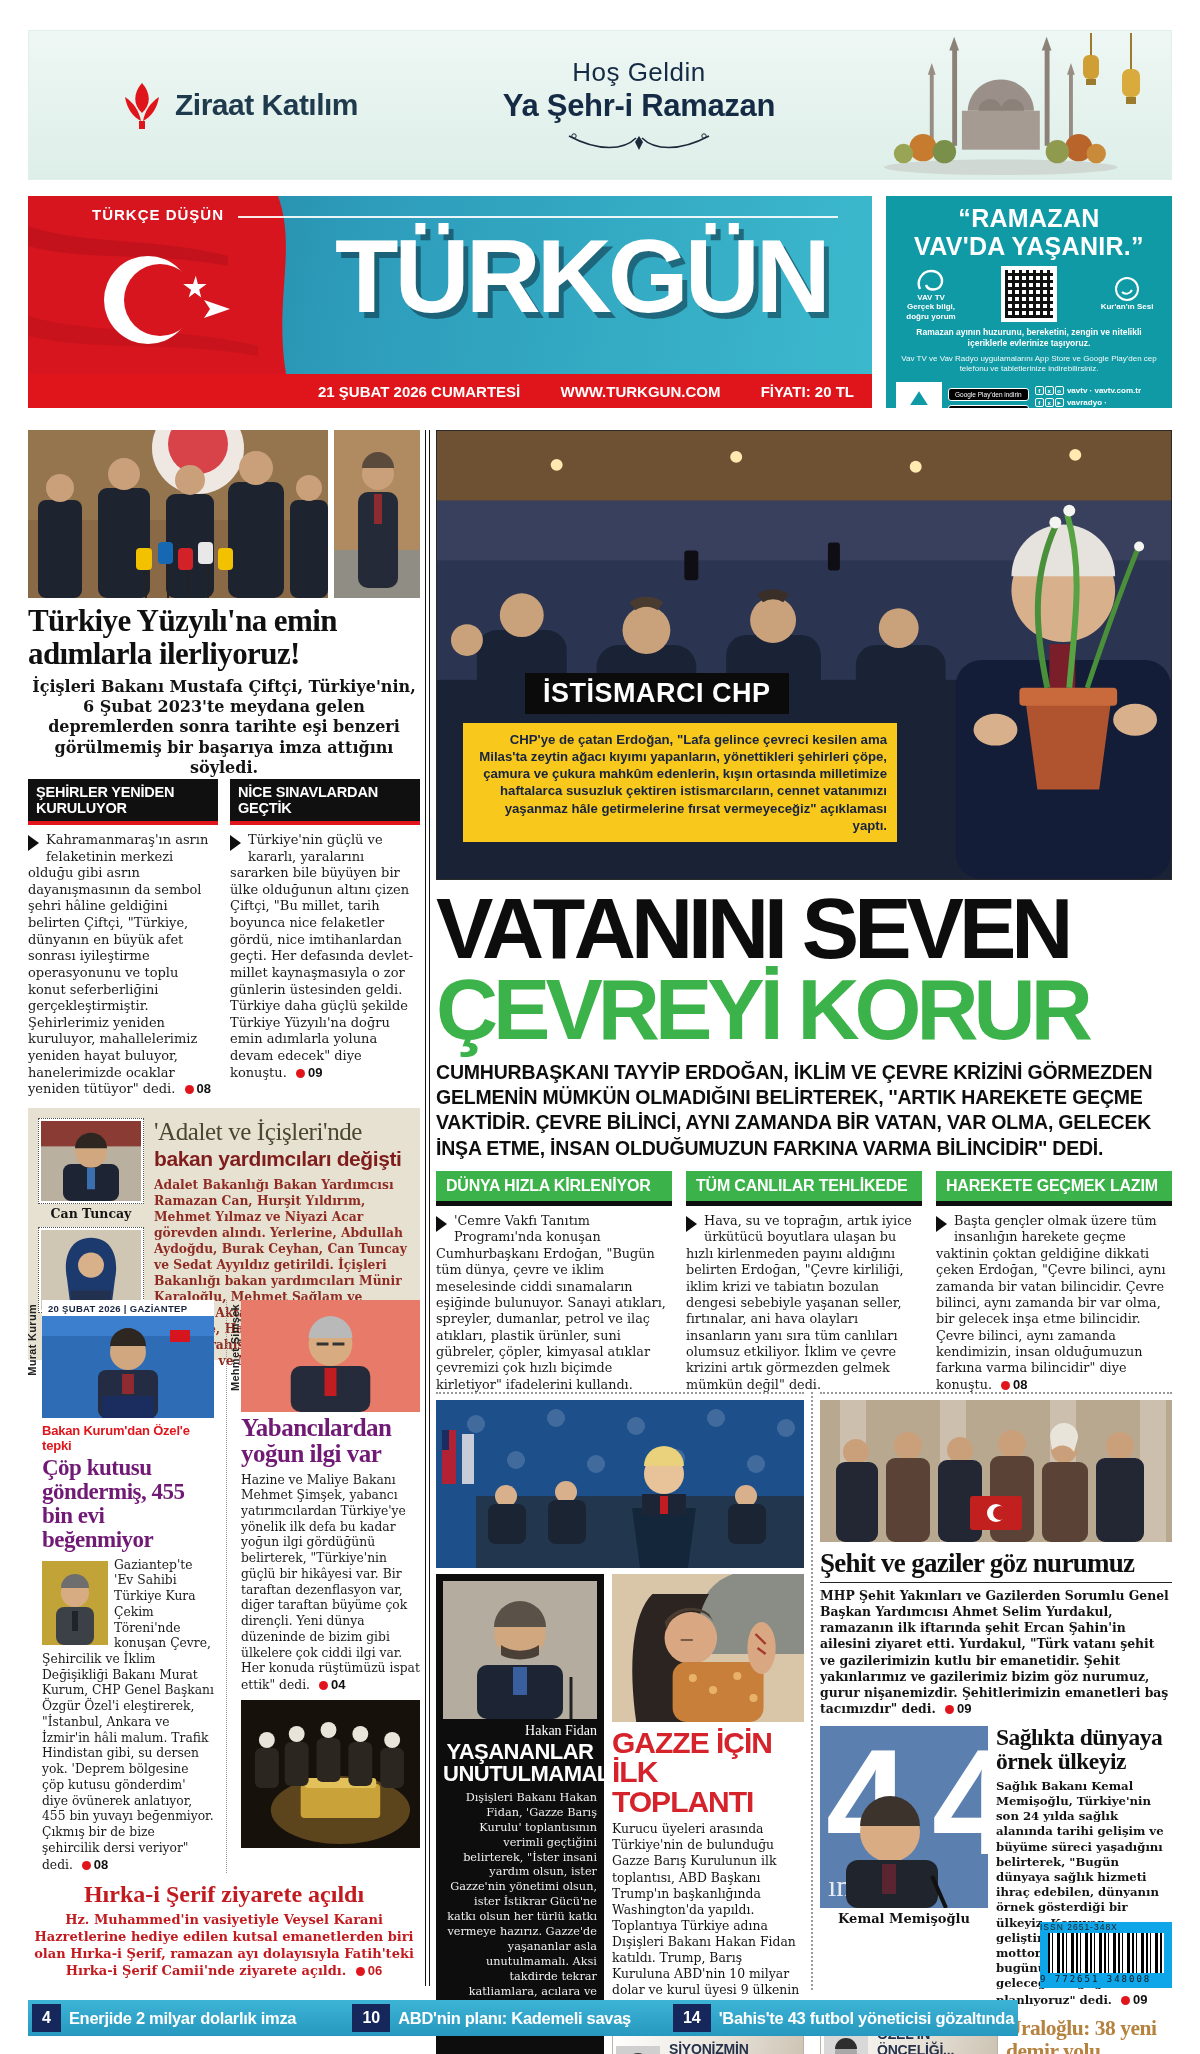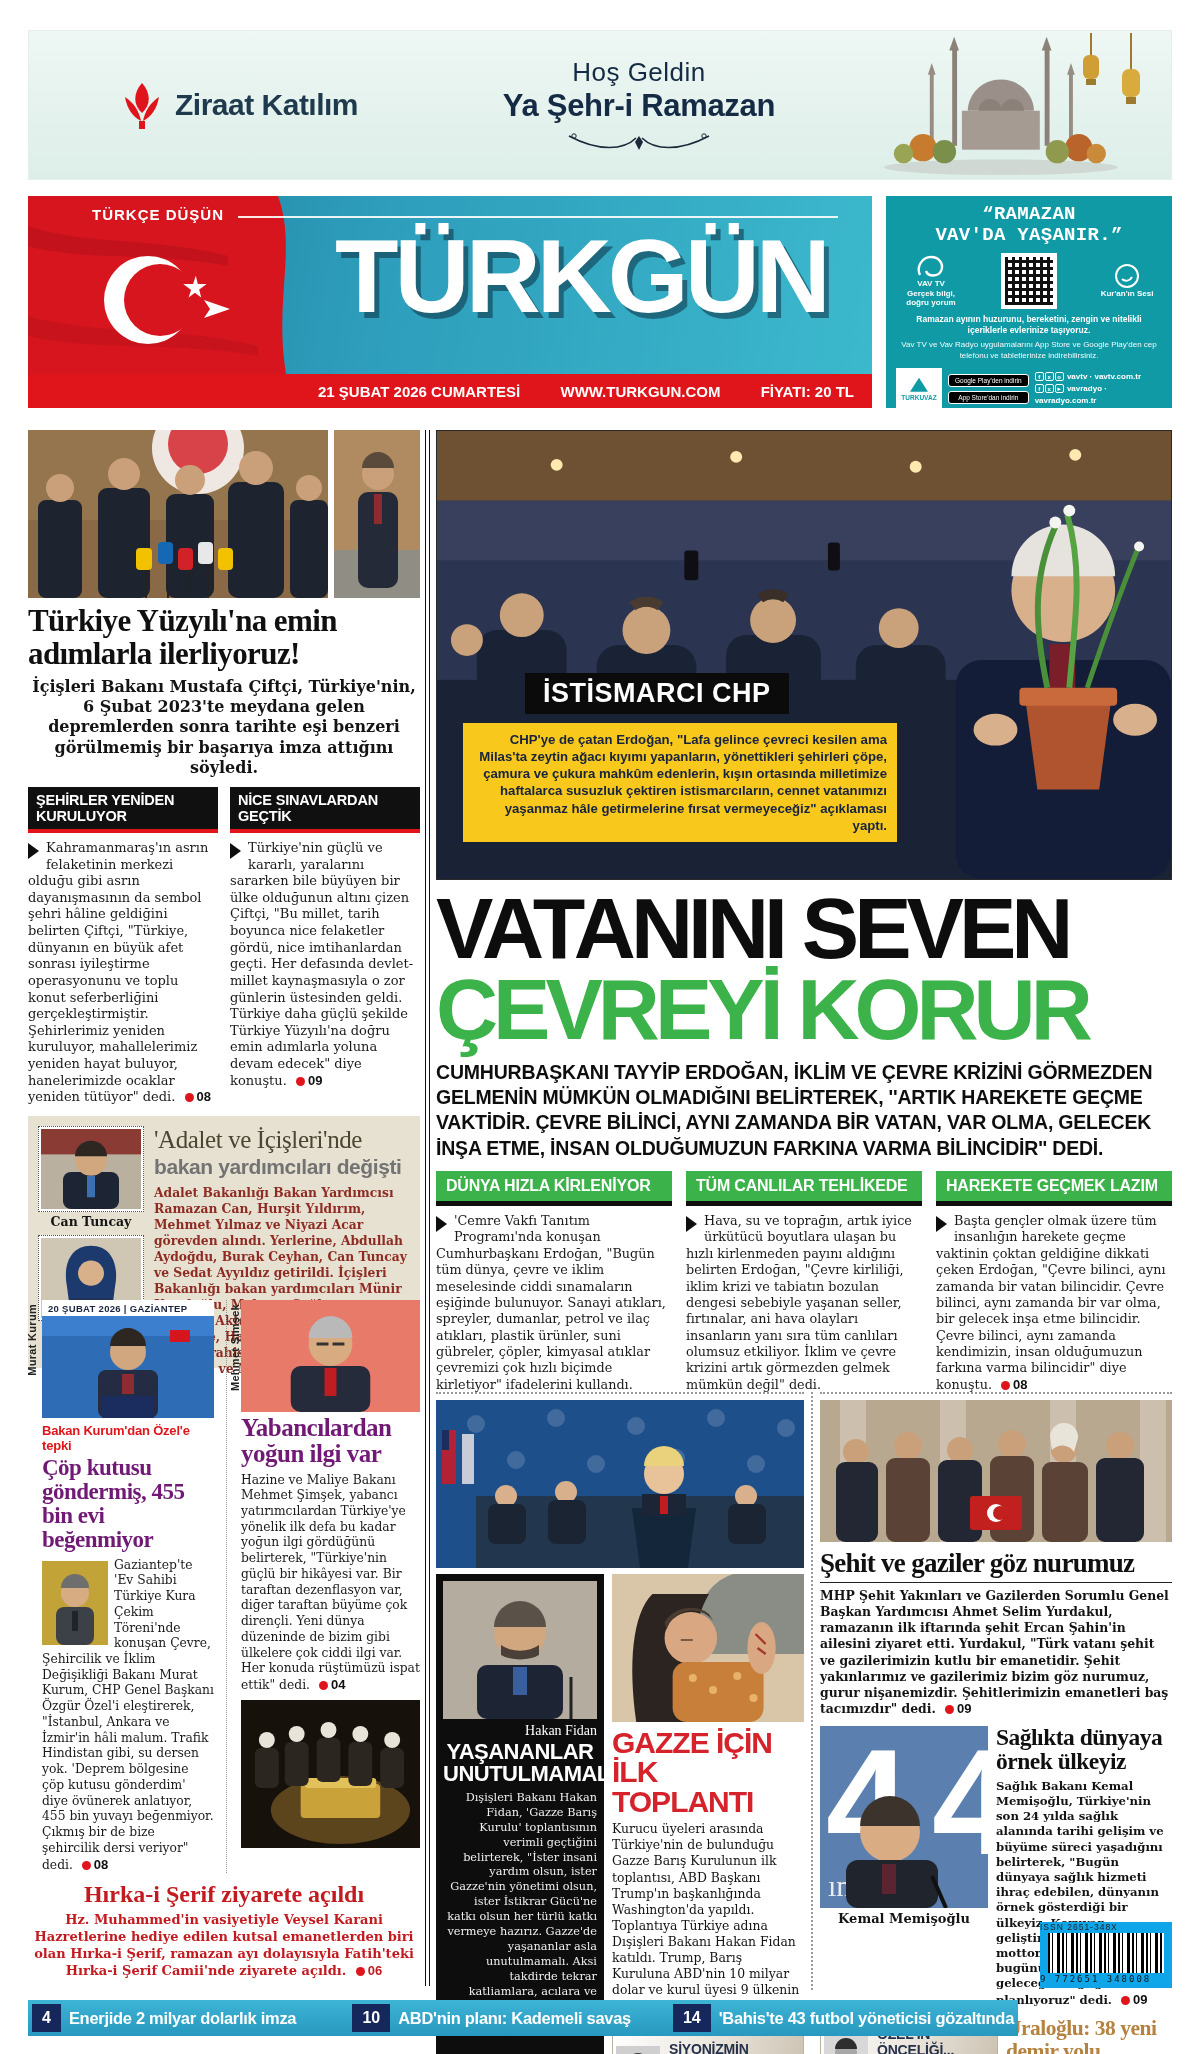--- a/index.html
+++ b/index.html
@@ -32,21 +32,21 @@
      text-shadow:5px 6px 0 rgba(13,48,66,.55)}
   .dateline{position:absolute;left:0;bottom:0;width:100%;height:34px;background:#e0151b;color:#fff;
      display:flex;align-items:center;font-weight:800;font-size:15px}
   .dateline span:nth-child(1){margin-left:290px}
   .dateline span:nth-child(2){margin:0 auto}
   .dateline span:nth-child(3){margin-right:18px}
 
   
   #vavad{left:886px;top:196px;width:286px;height:212px;background:#0f9aa5;color:#fff;padding:8px 10px;
          text-align:center;overflow:hidden}
-  .vav-head{font-family:Liberation Mono, monospace;font-weight:700;font-size:19px;line-height:1.12;letter-spacing:.3px}
+  .vav-head{font-family:Liberation Sans, sans-serif;font-weight:700;font-size:25px;line-height:1.12;letter-spacing:.3px}
   .vav-row{display:flex;align-items:center;justify-content:space-between;margin-top:6px;padding:0 6px}
   .vav-logo{width:58px;font-size:8px;font-weight:700;line-height:1.2}
   .qr{width:56px;height:56px;background:#fff;padding:4px}
   .qr i{display:block;width:100%;height:100%;
       background-image:repeating-linear-gradient(90deg,#101010 0 3px,transparent 3px 7px),
                        repeating-linear-gradient(0deg,#101010 0 3px,transparent 3px 7px)}
   .vav-small{font-size:8.5px;font-weight:700;line-height:1.35;margin-top:5px}
   .vav-small2{font-size:8px;line-height:1.3;margin-top:4px;opacity:.95}
   .vav-bottom{display:flex;align-items:center;gap:6px;margin-top:7px}
   .tkz{width:46px;height:42px;background:#fff;color:#0f9aa5;font-size:6.5px;font-weight:800;
@@ -73,30 +73,30 @@
   .vlabel{position:absolute;writing-mode:vertical-rl;transform:rotate(180deg);
           font-size:11px;font-weight:700;color:#222;letter-spacing:.3px}
 
   
   #leadcol{left:28px;top:430px;width:392px;height:866px}
   .lead-photos{display:flex;gap:6px}
   .lead-head{font-family:"Liberation Serif",serif;font-weight:700;font-size:31px;line-height:1.05;
              letter-spacing:-.6px;margin-top:7px;color:#101010}
   .lead-stand{font-family:"DejaVu Serif",serif;font-weight:700;font-size:16px;line-height:1.26;
               text-align:center;margin-top:7px;color:#141414}
-  .lead-cols{display:flex;gap:12px;margin-top:9px}
+  .lead-cols{display:flex;gap:12px;margin-top:1px}
   .lead-cols>div{flex:1}
   .lead-cols .newsbody{margin-top:7px}
 
   #adalet{background:#e7e1d2;margin-top:10px;padding:10px;display:flex;gap:10px;height:252px}
   .ad-photos{width:106px;text-align:center}
   .ad-photos .pframe{border:1px dotted #555;padding:2px;background:#fff}
   .ad-cap{font-family:"DejaVu Serif",serif;font-weight:700;font-size:12.5px;margin:2px 0 6px}
   .ad-t1{font-family:"Liberation Serif",serif;font-size:25px;color:#4a4632;letter-spacing:-.4px}
-  .ad-t2{font-size:21px;font-weight:800;color:#737373;letter-spacing:-.4px;margin-top:1px}
+  .ad-t2{font-size:21px;font-weight:800;color:#7f1d1d;letter-spacing:-.4px;margin-top:1px}
   .ad-body{font-family:"DejaVu Serif",serif;font-weight:700;font-size:12.3px;line-height:1.3;
            color:#8e2b22;margin-top:6px}
 
   
   .dbl{width:5px;border-left:1.5px solid #111;border-right:1.5px solid #111}
   #div1{left:425px;top:430px;height:1556px}
   .dot-v{border-left:2px dotted #999}
   #div2{left:811px;top:1392px;height:598px}
 
   

